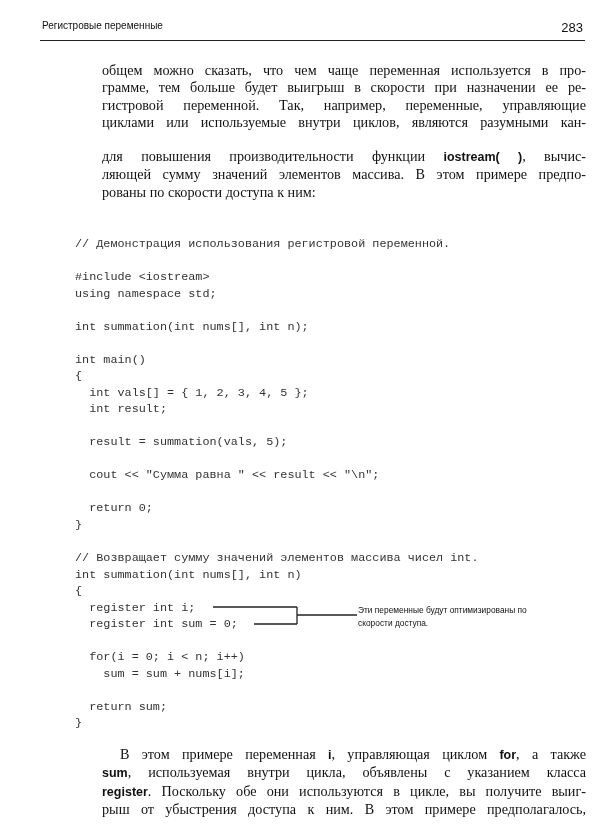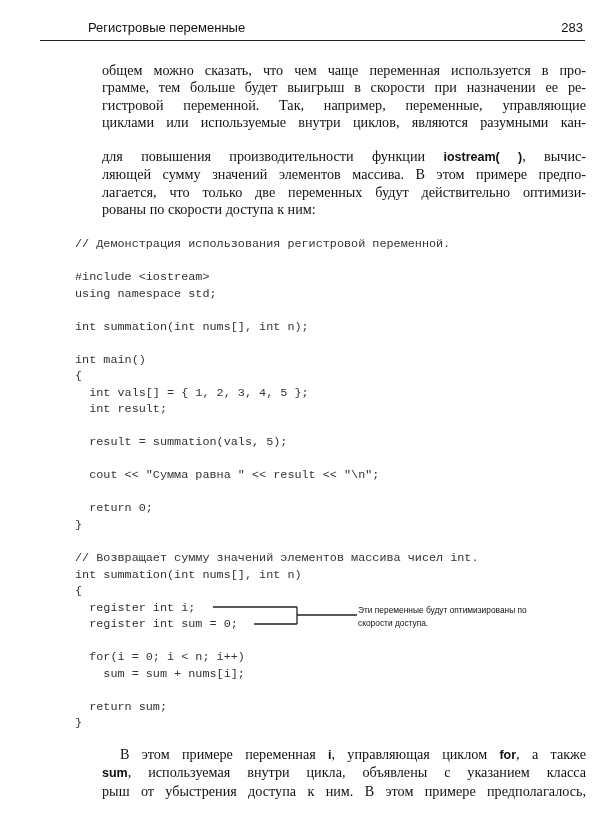--- a/index.html
+++ b/index.html
@@ -1,18 +1,18 @@
 <!DOCTYPE html>
 <html><head>
   <meta charset="utf-8">
   <style>
     html, body { margin: 0; padding: 0; background: #ffffff; }
     body { width: 600px; height: 835px; position: relative; overflow: hidden; color: #111; }
     .header { position: absolute; left: 40px; top: 18px; width: 545px; height: 22px; border-bottom: 1.5px solid #222; }
-    .header .title { position: absolute; left: 2px; top: 2px; font-family: "Liberation Sans", sans-serif; font-size: 13px; margin-left: 46px; }
+    .header .title { position: absolute; left: 2px; top: 2px; font-family: "Liberation Sans", sans-serif; font-size: 10px; }
     .header .pageno { position: absolute; right: 2px; top: 2px; font-family: "Liberation Sans", sans-serif; font-size: 13px; text-align: right; }
     .para { position: absolute; left: 102px; width: 484px; font-family: "Liberation Serif", serif; font-size: 14.2px; line-height: 17.3px; text-align: justify; }
     .para .line { display: block; white-space: nowrap; text-align-last: justify; text-align: justify; }
     .para .line.last { text-align-last: left; }
     .para .line.indent { padding-left: 18px; }
     b { font-family: "Liberation Sans", sans-serif; font-weight: bold; font-size: 12.5px; }
     .code { position: absolute; left: 75px; font-family: "Liberation Mono", monospace; font-size: 11.8px; line-height: 16.5px; color: #333; white-space: pre; }
     .annot { position: absolute; left: 358px; top: 603px; font-family: "Liberation Sans", sans-serif; font-size: 9.5px; line-height: 13px; width: 210px; transform: scaleX(0.88); transform-origin: left top; }
     .bracket { position: absolute; }
   </style>
@@ -27,21 +27,20 @@
 <div class="para" style="left:102px; top:62px;">
   <span class="line">общем можно сказать, что чем чаще переменная используется в про-</span>
   <span class="line">грамме, тем больше будет выигрыш в скорости при назначении ее ре-</span>
   <span class="line">гистровой переменной. Так, например, переменные, управляющие</span>
   <span class="line">циклами или используемые внутри циклов, являются разумными кан-</span>
 </div>
 
 <div class="para" style="left:102px; top:148px;">
   <span class="line"><span>для повышения производительности функции </span><b>iostream( )</b><span>, вычис-</span></span>
   <span class="line">ляющей сумму значений элементов массива. В этом примере предпо-</span>
-  <span class="line">лагается, что только две переменных будут действительно оптимизи-</span>
   <span class="line last">рованы по скорости доступа к ним:</span>
 </div>
 
 <div class="code" style="top:236px;">// Демонстрация использования регистровой переменной.
 
 #include &lt;iostream&gt;
 using namespace std;
 
 int summation(int nums[], int n);
 
@@ -77,14 +76,15 @@
 </svg>
 
 <div class="annot">
   <div>Эти переменные будут оптимизированы по</div>
   <div>скорости доступа.</div>
 </div>
 
 <div class="para" style="left:102px; top:746px;">
   <span class="line indent"><span>В этом примере переменная </span><b>i</b><span>, управляющая циклом </span><b>for</b><span>, а также</span></span>
   <span class="line"><b>sum</b><span>, используемая внутри цикла, объявлены с указанием класса</span></span>
+  <span class="line"><b>register</b><span>. Поскольку обе они используются в цикле, вы получите выиг-</span></span>
   <span class="line">рыш от убыстрения доступа к ним. В этом примере предполагалось,</span>
 </div>
 
 </body></html>

